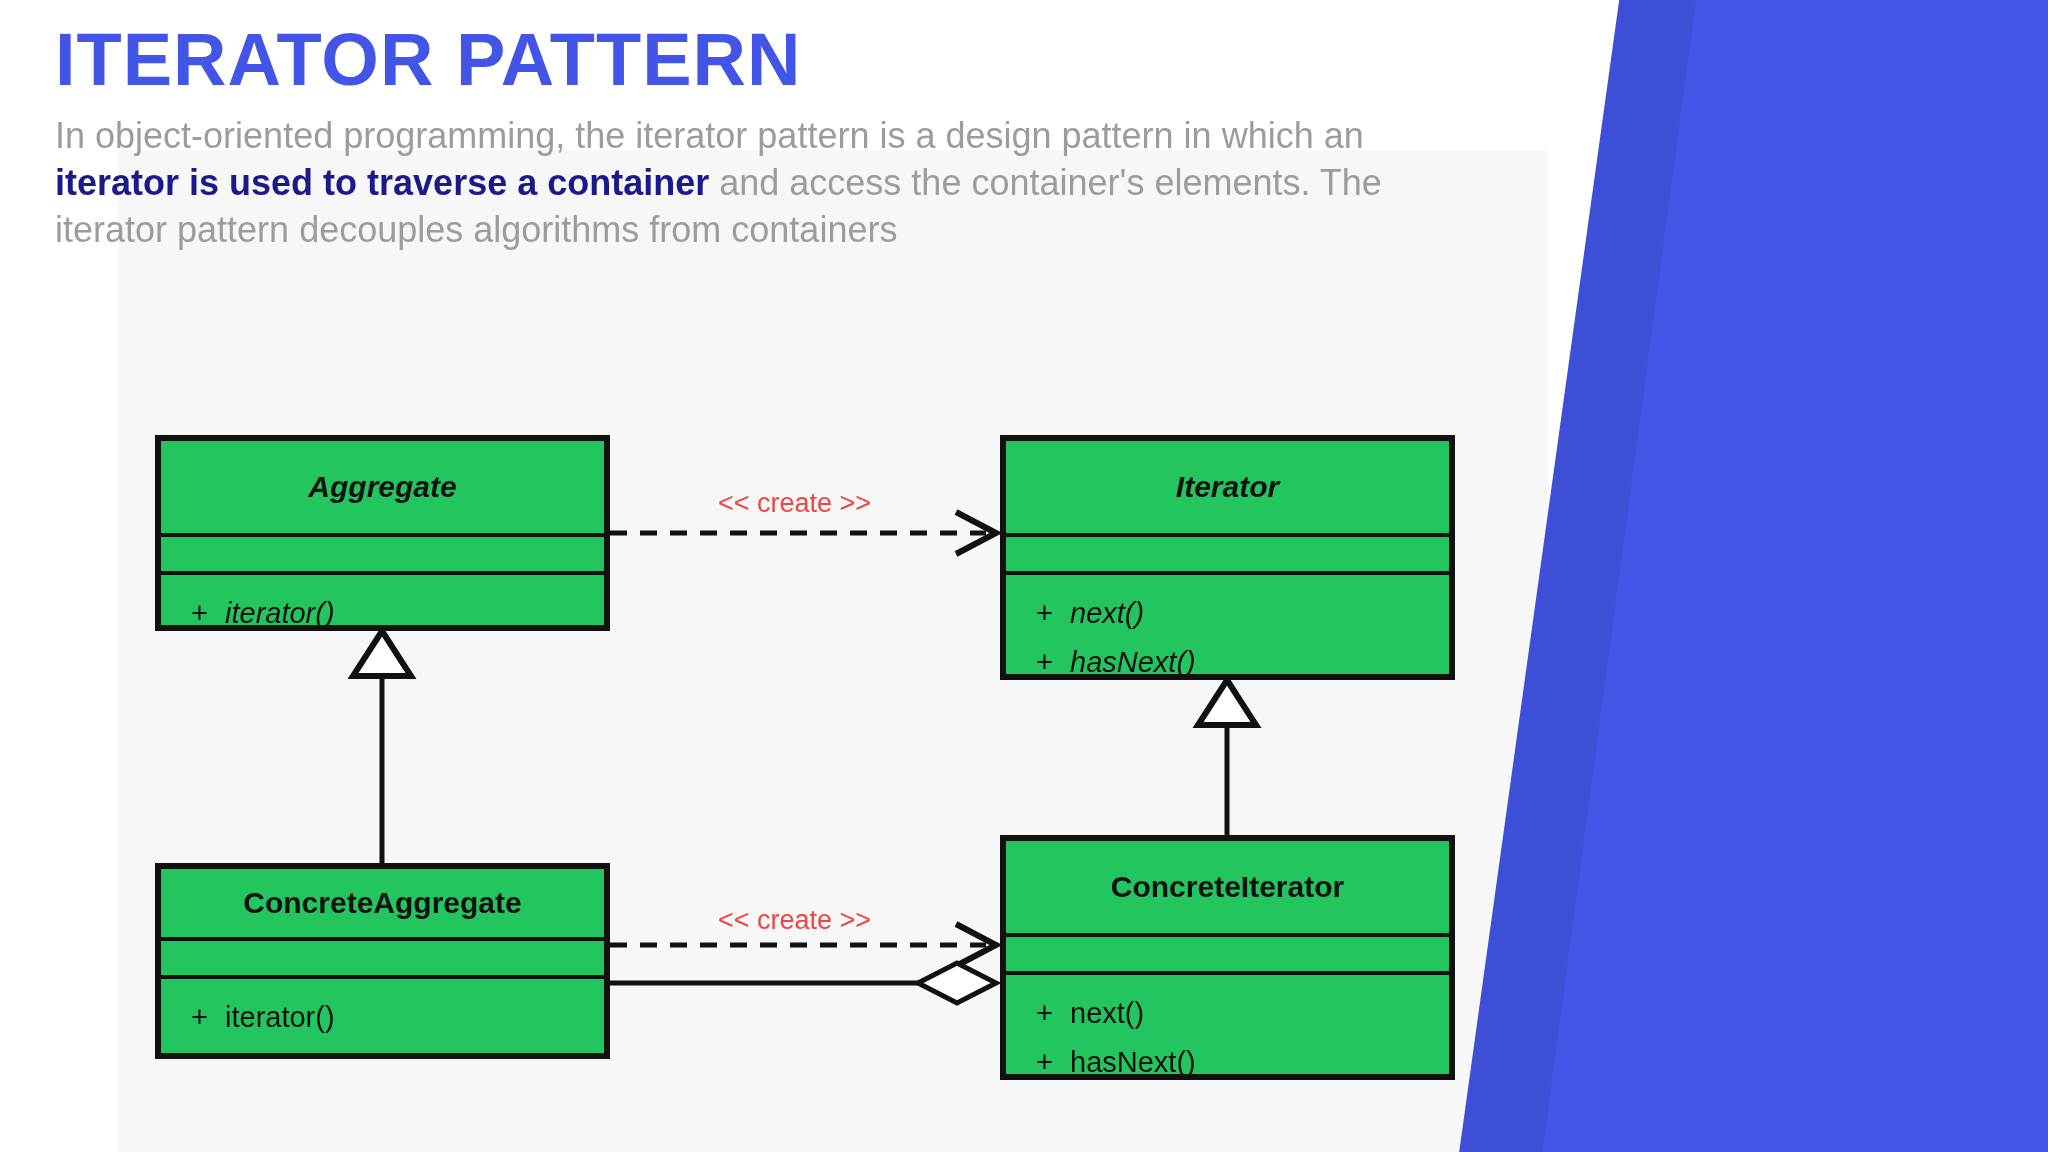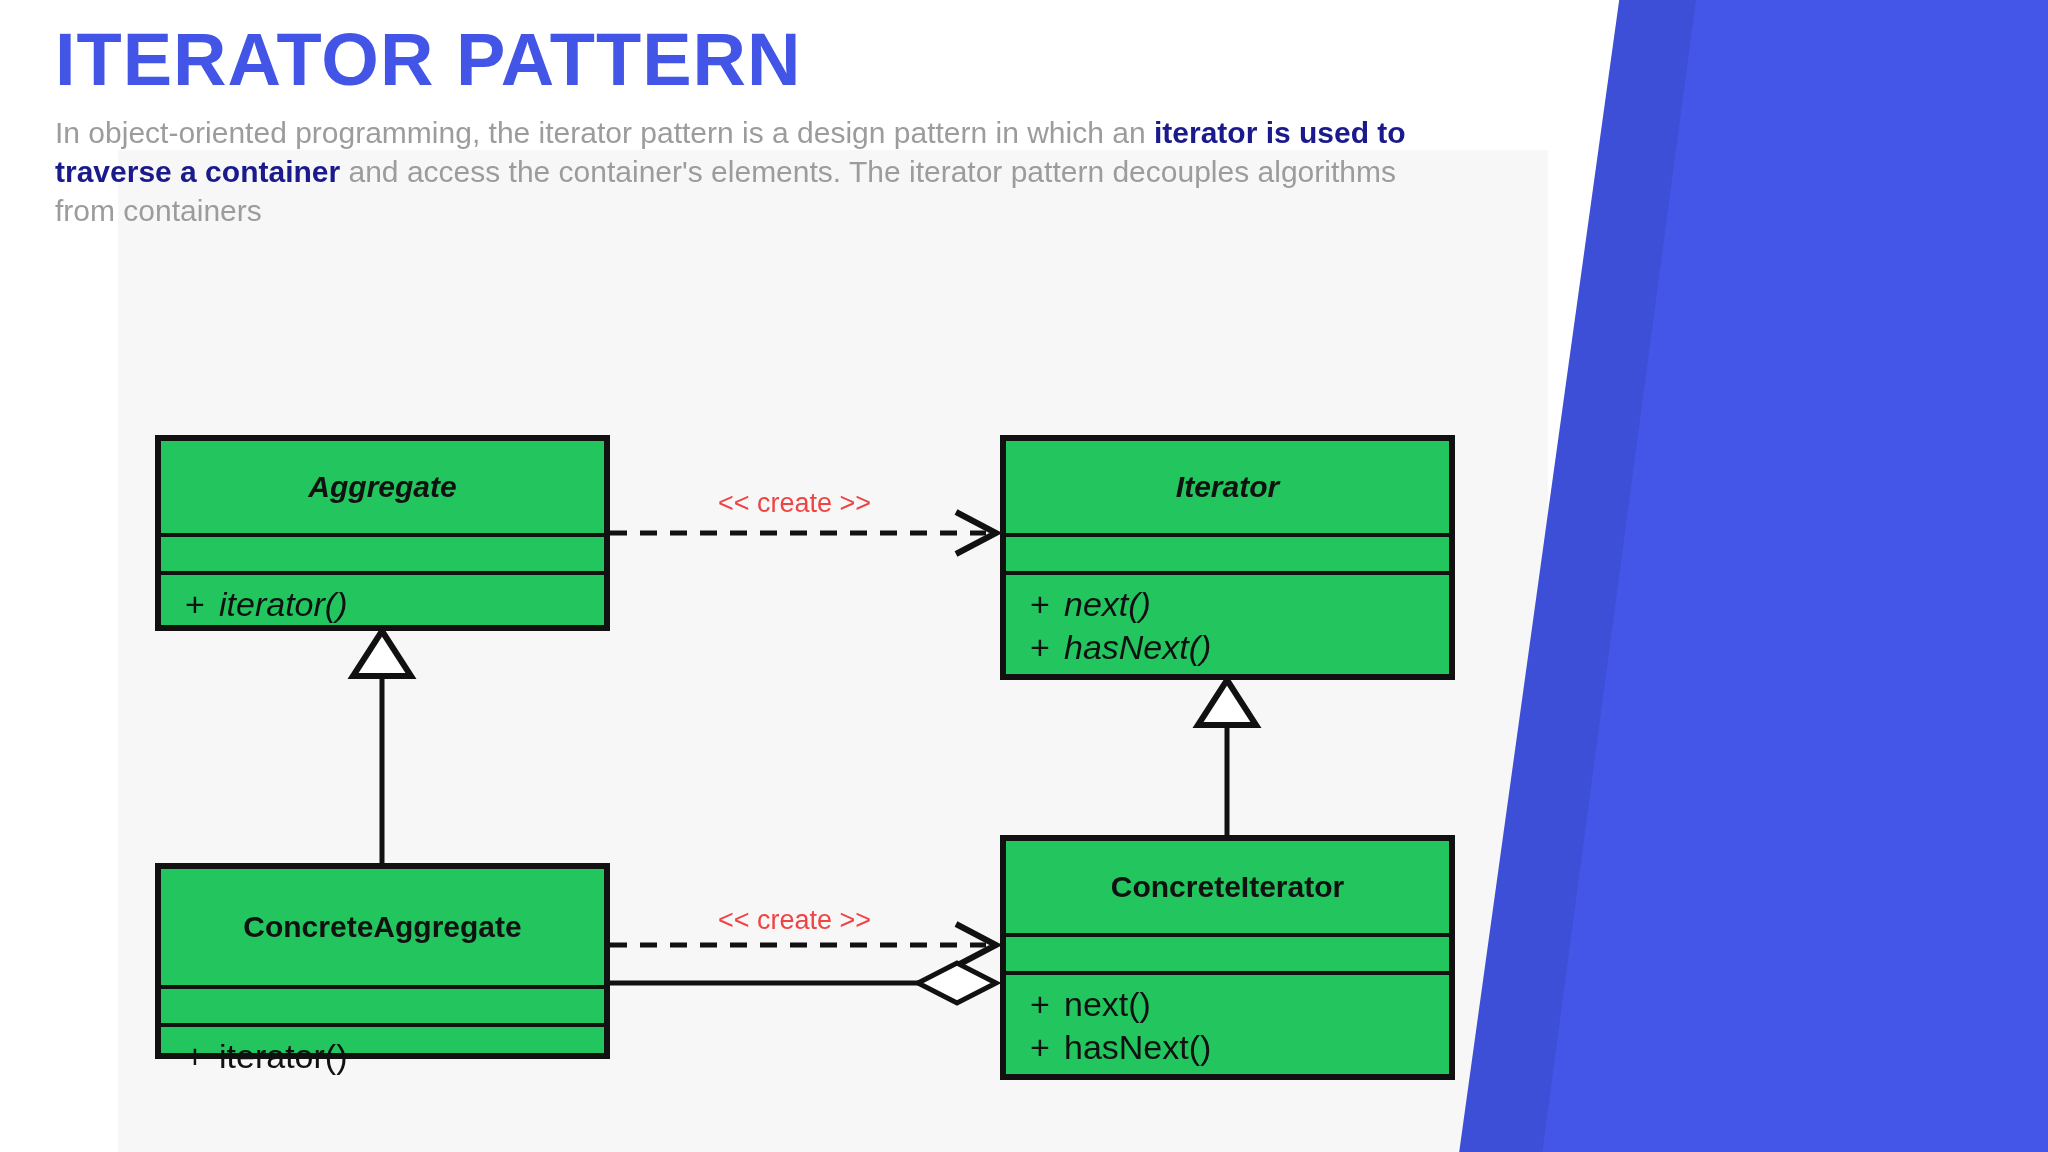--- a/index.html
+++ b/index.html
@@ -63,21 +63,21 @@
   .page-title {
     font-size: 74px;
     font-weight: bold;
     color: #4255e6;
     letter-spacing: 1px;
     line-height: 1.04;
     margin: 0 0 14px 0;
     font-family: Liberation Sans, sans-serif;
   }
   .intro-paragraph {
-    font-size: 30px;
+    font-size: 36px;
     line-height: 1.3;
     color: #9c9c9c;
     max-width: 1380px;
     font-weight: normal;
     margin: 0;
   }
   .intro-paragraph .hl {
     color: #1a1a8c;
     font-weight: bold;
   }
@@ -115,24 +115,25 @@
   .uml-attrs {
     border-top: 4px solid #111111;
     box-sizing: border-box;
   }
   .uml-ops {
     border-top: 4px solid #111111;
     box-sizing: border-box;
     padding: 8px 0 8px 0;
   }
   .uml-op {
-    font-size: 34px;
+    font-size: 29px;
     color: #111111;
-    padding: 2px 0 2px 24px;
+    padding: 2px 0 2px 30px;
     white-space: nowrap;
+    margin-top: 12px;
   }
   .uml-op .vis {
     display: inline-block;
     width: 34px;
     font-style: normal;
   }
   
   .abstract .uml-name { font-style: italic; }
   .abstract .uml-op   { font-style: italic; }
 
@@ -141,21 +142,21 @@
   #box-aggregate .uml-name  { height: 92px; }
   #box-aggregate .uml-attrs { height: 38px; }
   #box-aggregate .uml-ops   { height: 56px; }
 
   #box-iterator          { left: 1000px; top: 435px; width: 455px; height: 245px; }
   #box-iterator .uml-name  { height: 92px; }
   #box-iterator .uml-attrs { height: 38px; }
   #box-iterator .uml-ops   { height: 105px; }
 
   #box-concrete-aggregate { left: 155px;  top: 863px; width: 455px; height: 196px; }
-  #box-concrete-aggregate .uml-name  { height: 116px; }
+  #box-concrete-aggregate .uml-name  { height: 68px; }
   #box-concrete-aggregate .uml-attrs { height: 38px; }
   #box-concrete-aggregate .uml-ops   { height: 56px; }
 
   #box-concrete-iterator  { left: 1000px; top: 835px; width: 455px; height: 245px; }
   #box-concrete-iterator .uml-name  { height: 92px; }
   #box-concrete-iterator .uml-attrs { height: 38px; }
   #box-concrete-iterator .uml-ops   { height: 105px; }
 
   
   .conn-label {

